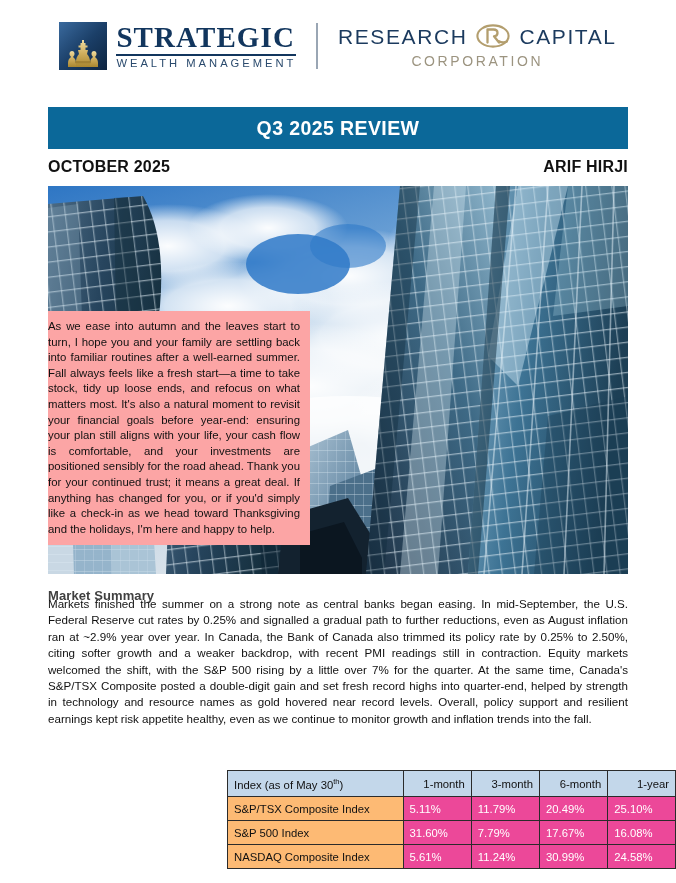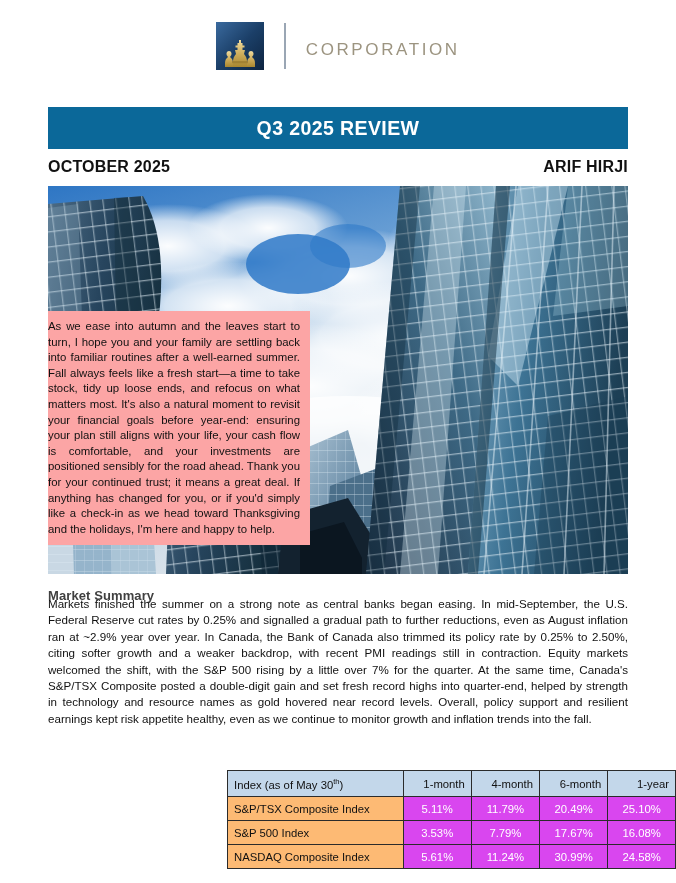--- a/index.html
+++ b/index.html
@@ -86,21 +86,21 @@
     letter-spacing: 1.6px;
     color: #1b3a5e;
     font-family: "Liberation Sans", sans-serif;
   }
   .rcc-mark {
     width: 34px; height: 24px;
     flex: none;
   }
   .rcc-sub {
     margin-top: 6px;
-    font-size: 17px;
+    font-size: 14px;
     letter-spacing: 2.6px;
     color: #9c9480;
   }
 
   
   .title-banner {
     position: absolute;
     left: 48px; top: 107px;
     width: 580px; height: 42px;
     background: #0b6899;
@@ -199,23 +199,22 @@
     text-align: left;
     width: 168px;
   }
   .perf-table tbody td.name-cell {
     background: #fdba74;
     color: #111111;
     text-align: left;
     height: 19px;
   }
   .perf-table tbody td.val-cell {
-    background: #d946ef;
+    background: #ec4899;
     color: #ffffff;
-    text-align: center;
     width: 58px;
   }
   sup { font-size: 7.5px; vertical-align: super; }
 </style>
 </head>
 <body>
 
 <div class="logo-strip">
 
   <div class="logo-left">
@@ -236,25 +235,41 @@
         <rect x="0" y="0" width="48" height="48" fill="url(#bg)"></rect>
 
         <path d="M9 45 L9 41 Q9 37 12 35 Q10 33 10.5 31 Q11 29 13 29 Q15 29 15.5 31 Q16 33 14 35 Q17 37 17 41 L17 45 Z" fill="url(#gold)"></path>
 
         <path d="M31 45 L31 41 Q31 37 34 35 Q32 33 32.5 31 Q33 29 35 29 Q37 29 37.5 31 Q38 33 36 35 Q39 37 39 41 L39 45 Z" fill="url(#gold)"></path>
 
         <path d="M17 45 L17 40 Q17 35 20 32 L19 28 L21.5 28 L21.5 25.5 L19.5 25.5 L19.5 23.5 L21.5 23.5 L21.5 21 L23 21 L23 18 L25 18 L25 21 L26.5 21 L26.5 23.5 L28.5 23.5 L28.5 25.5 L26.5 25.5 L26.5 28 L29 28 L28 32 Q31 35 31 40 L31 45 Z" fill="url(#gold)"></path>
         <rect x="16" y="39" width="16" height="2.2" fill="#8d6f26" opacity="0.5"></rect>
       </svg>
     </div>
+    <div class="swm-words">
+      <div class="swm-main">STRATEGIC</div>
+      <div class="swm-rule"></div>
+      <div class="swm-sub">WEALTH MANAGEMENT</div>
+    </div>
   </div>
 
   <div class="logo-divider"></div>
 
   <div class="logo-right">
+    <div class="rcc-top">
+      <span>RESEARCH</span>
+      <span class="rcc-mark">
+        <svg width="34" height="24" viewBox="0 0 34 24" aria-hidden="true">
+          <ellipse cx="17" cy="12" rx="15.6" ry="10.6" fill="none" stroke="#b39e6e" stroke-width="2.1"></ellipse>
+          <path d="M11.5 18.5 L11.5 5.5 L17.5 5.5 Q21.5 5.5 21.5 9 Q21.5 12 18 12.3 L23 18.5" fill="none" stroke="#b39e6e" stroke-width="2.3" stroke-linecap="round" stroke-linejoin="round"></path>
+          <path d="M22.5 17 Q27 19.5 31 17.5" fill="none" stroke="#b39e6e" stroke-width="2.1" stroke-linecap="round"></path>
+        </svg>
+      </span>
+      <span>CAPITAL</span>
+    </div>
     <div class="rcc-sub">CORPORATION</div>
   </div>
 
 </div>
 
 <div class="title-banner">
   <div class="title-banner-text">Q3 2025 REVIEW</div>
 </div>
 
 <div class="byline">
@@ -402,36 +417,36 @@
 </div>
 
 <div class="section-title">Market Summary</div>
 <p class="summary-text">Markets finished the summer on a strong note as central banks began easing. In mid-September, the U.S. Federal Reserve cut rates by 0.25% and signalled a gradual path to further reductions, even as August inflation ran at ~2.9% year over year. In Canada, the Bank of Canada also trimmed its policy rate by 0.25% to 2.50%, citing softer growth and a weaker backdrop, with recent PMI readings still in contraction. Equity markets welcomed the shift, with the S&amp;P 500 rising by a little over 7% for the quarter. At the same time, Canada's S&amp;P/TSX Composite posted a double-digit gain and set fresh record highs into quarter-end, helped by strength in technology and resource names as gold hovered near record levels. Overall, policy support and resilient earnings kept risk appetite healthy, even as we continue to monitor growth and inflation trends into the fall.</p>
 
 <table class="perf-table">
   <thead>
     <tr>
       <th class="idx-head"><span>Index (as of May 30</span><sup>th</sup><span>)</span></th>
       <th>1-month</th>
-      <th>4-month</th>
+      <th>3-month</th>
       <th>6-month</th>
       <th>1-year</th>
     </tr>
   </thead>
   <tbody>
     <tr>
       <td class="name-cell">S&amp;P/TSX Composite Index</td>
       <td class="val-cell">5.11%</td>
       <td class="val-cell">11.79%</td>
       <td class="val-cell">20.49%</td>
       <td class="val-cell">25.10%</td>
     </tr>
     <tr>
       <td class="name-cell">S&amp;P 500 Index</td>
-      <td class="val-cell">3.53%</td>
+      <td class="val-cell">31.60%</td>
       <td class="val-cell">7.79%</td>
       <td class="val-cell">17.67%</td>
       <td class="val-cell">16.08%</td>
     </tr>
     <tr>
       <td class="name-cell">NASDAQ Composite Index</td>
       <td class="val-cell">5.61%</td>
       <td class="val-cell">11.24%</td>
       <td class="val-cell">30.99%</td>
       <td class="val-cell">24.58%</td>

